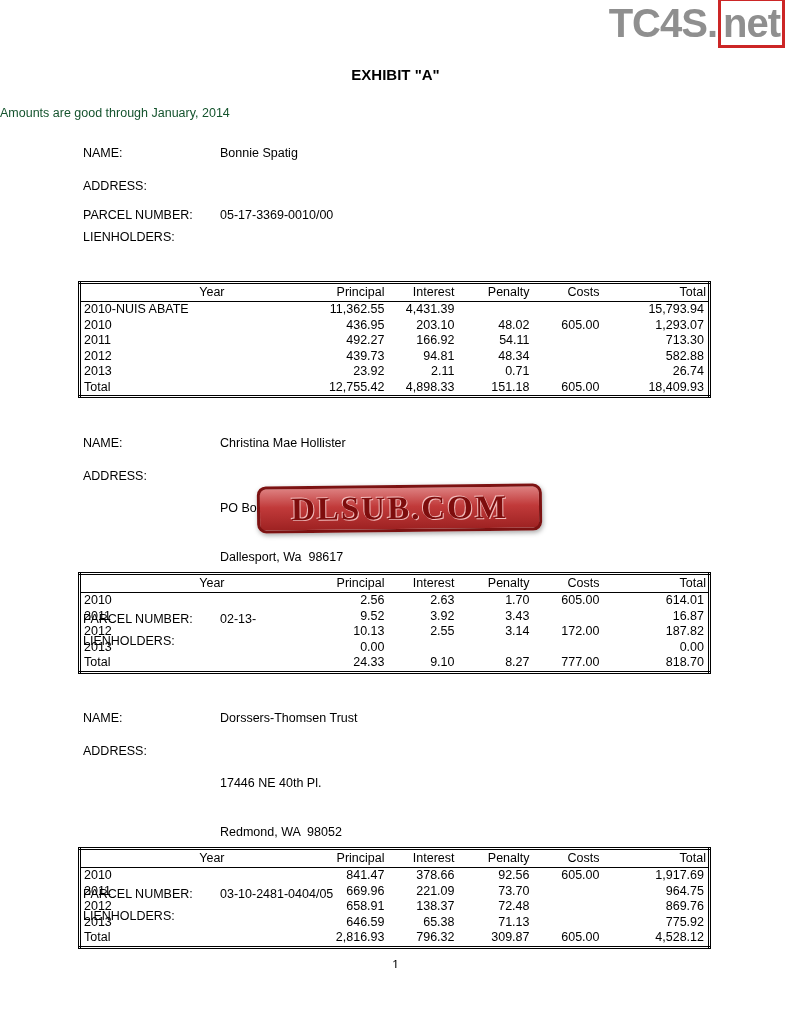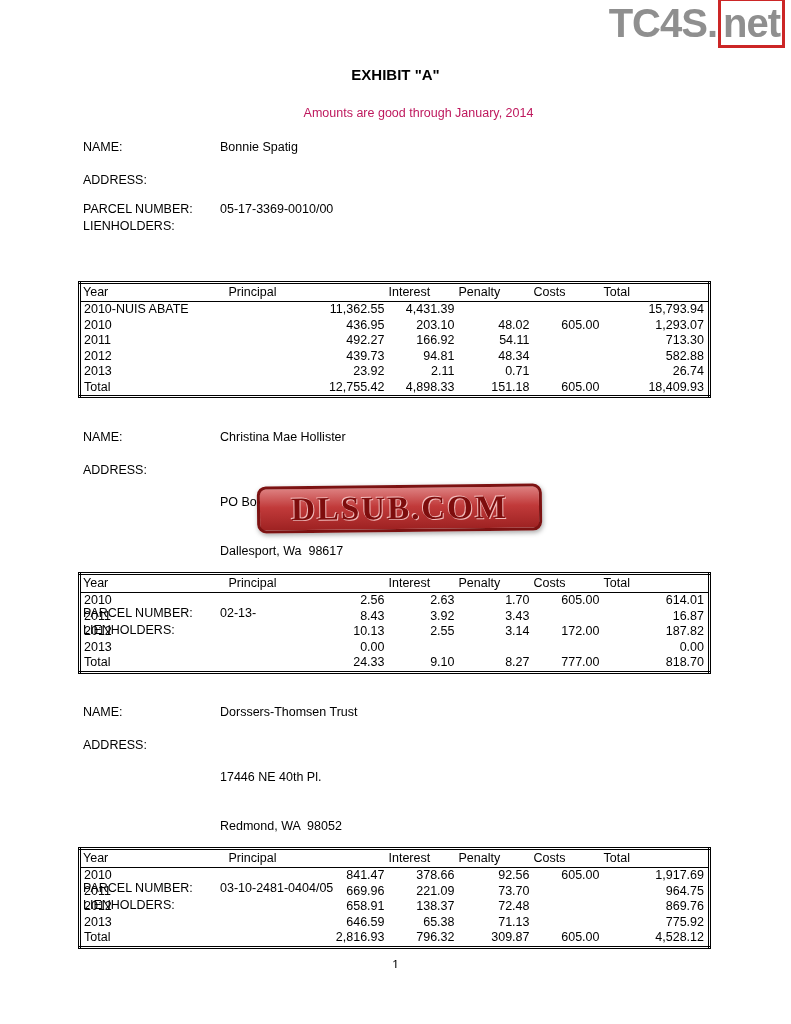--- a/index.html
+++ b/index.html
@@ -40,39 +40,39 @@
     letter-spacing:0px;
   }
 
   
   .doc-title {
     position:absolute; top:66px; left:0; width:100%;
     text-align:center; font-size:15px; font-weight:bold;
   }
   .doc-subtitle {
     position:absolute; top:106px; left:0; width:100%;
-    text-align:center; font-size:12.5px; color:#be185d;padding-left:46px;
+    font-size:12.5px; color:#14532d;
   }
   .info-block { position:absolute; left:83px; font-size:12.5px; }
-  .info-row { display:flex; line-height:16px; }
+  .info-row { display:flex; line-height:16px;margin-top:6px; }
   .info-label { width:137px; flex:0 0 137px; }
   .info-value { white-space:pre-wrap; }
   .row-name { margin-bottom:17px; }
   .row-address { margin-bottom:13px; }
   .row-address .info-value div { line-height:17px; }
   .row-parcel { margin-bottom:1px; }
 
   
   .amount-table {
     position:absolute; left:78px; width:633px;
     border-collapse:collapse; font-size:12.5px;
     border:3px double #000; table-layout:fixed;
   }
   .amount-table th {
-    font-weight:normal; text-align:left;
+    font-weight:normal; text-align:right;
     border-bottom:1px solid #000; padding:1px 2px; line-height:15px;
   }
   .amount-table td { padding:0 2px; line-height:15.5px; overflow:hidden; white-space:nowrap; }
   .amount-table td:first-child { text-align:left; padding-left:3px; }
   .amount-table td:not(:first-child) { text-align:right; }
   .amount-table td:last-child { padding-right:4px; }
 
   .page-number {
     position:absolute; top:958px; left:0; width:100%;
     text-align:center; font-size:12px;
@@ -224,21 +224,21 @@
         <tr>
           <td>2010</td>
           <td>2.56</td>
           <td>2.63</td>
           <td>1.70</td>
           <td>605.00</td>
           <td>614.01</td>
         </tr>
         <tr>
           <td>2011</td>
-          <td>8.43</td>
+          <td>9.52</td>
           <td>3.92</td>
           <td>3.43</td>
           <td></td>
           <td>16.87</td>
         </tr>
         <tr>
           <td>2012</td>
           <td>10.13</td>
           <td>2.55</td>
           <td>3.14</td>

